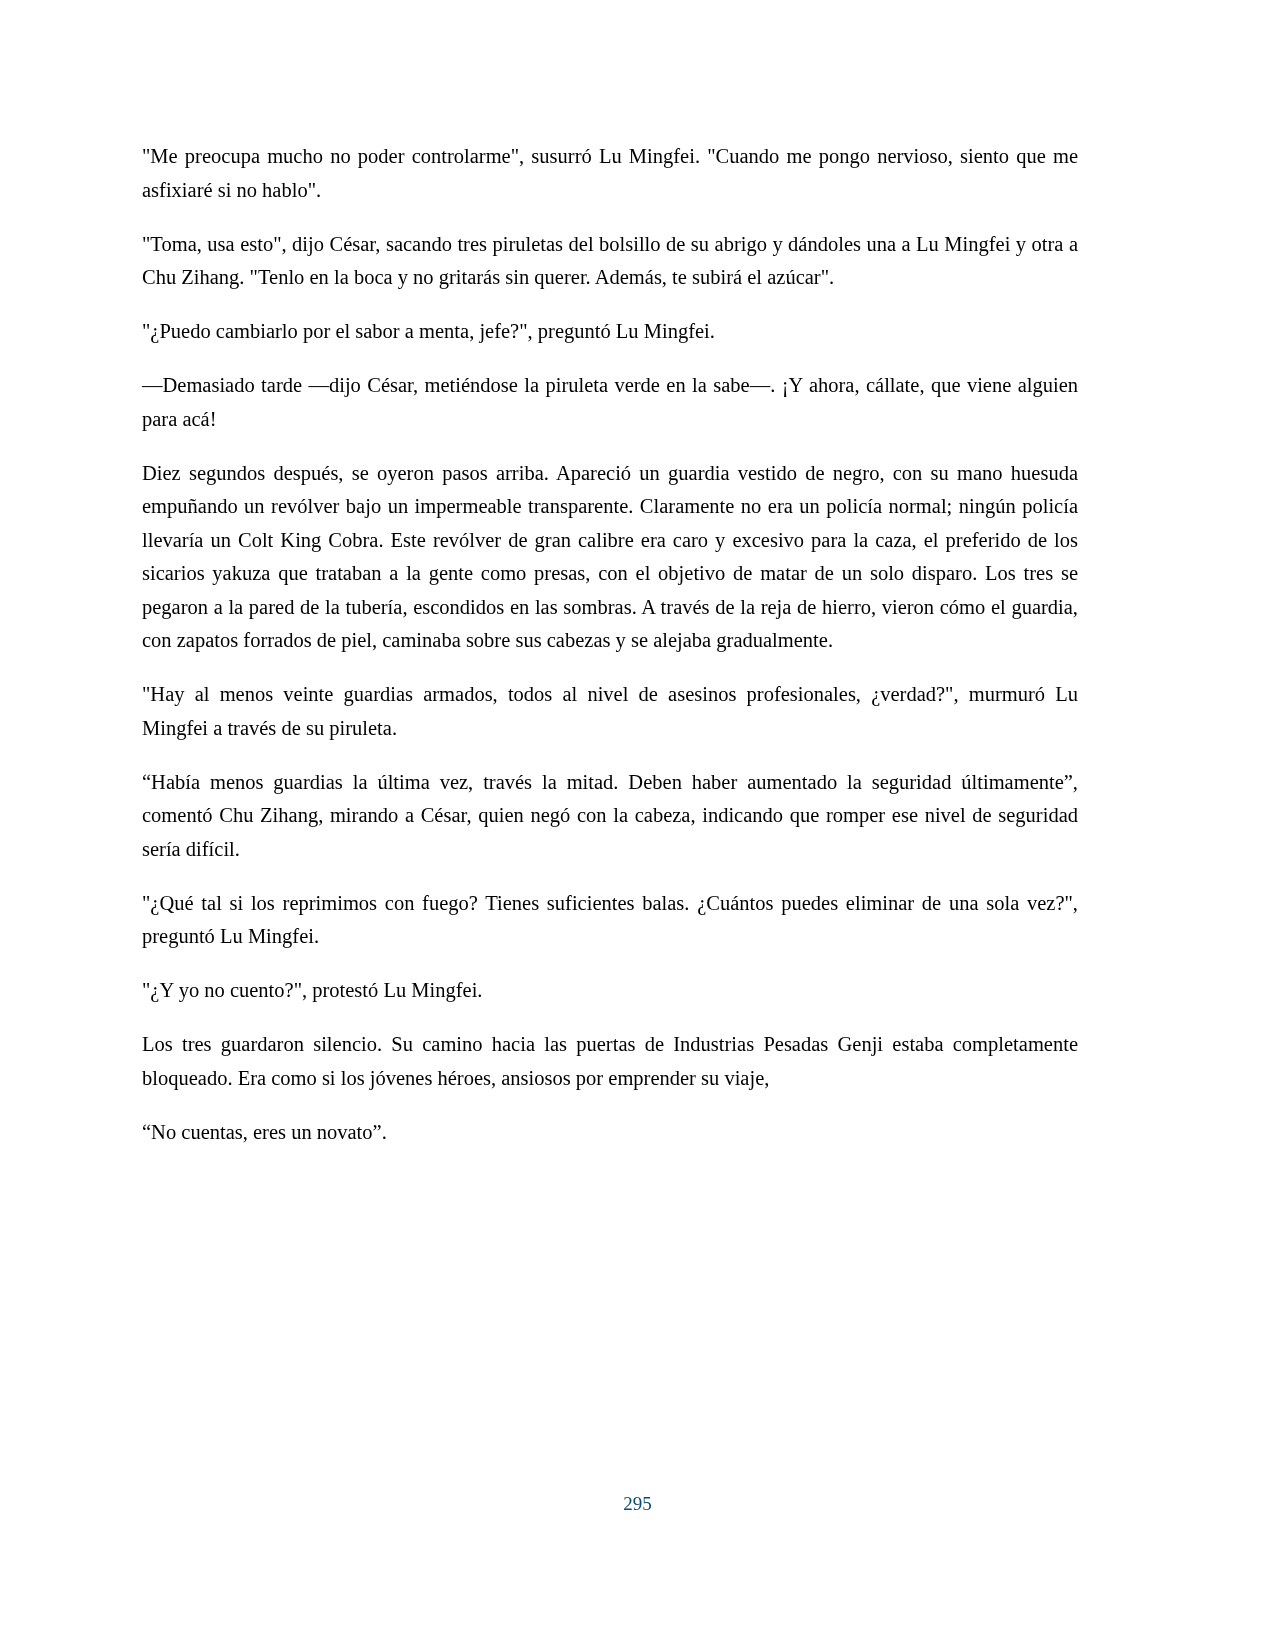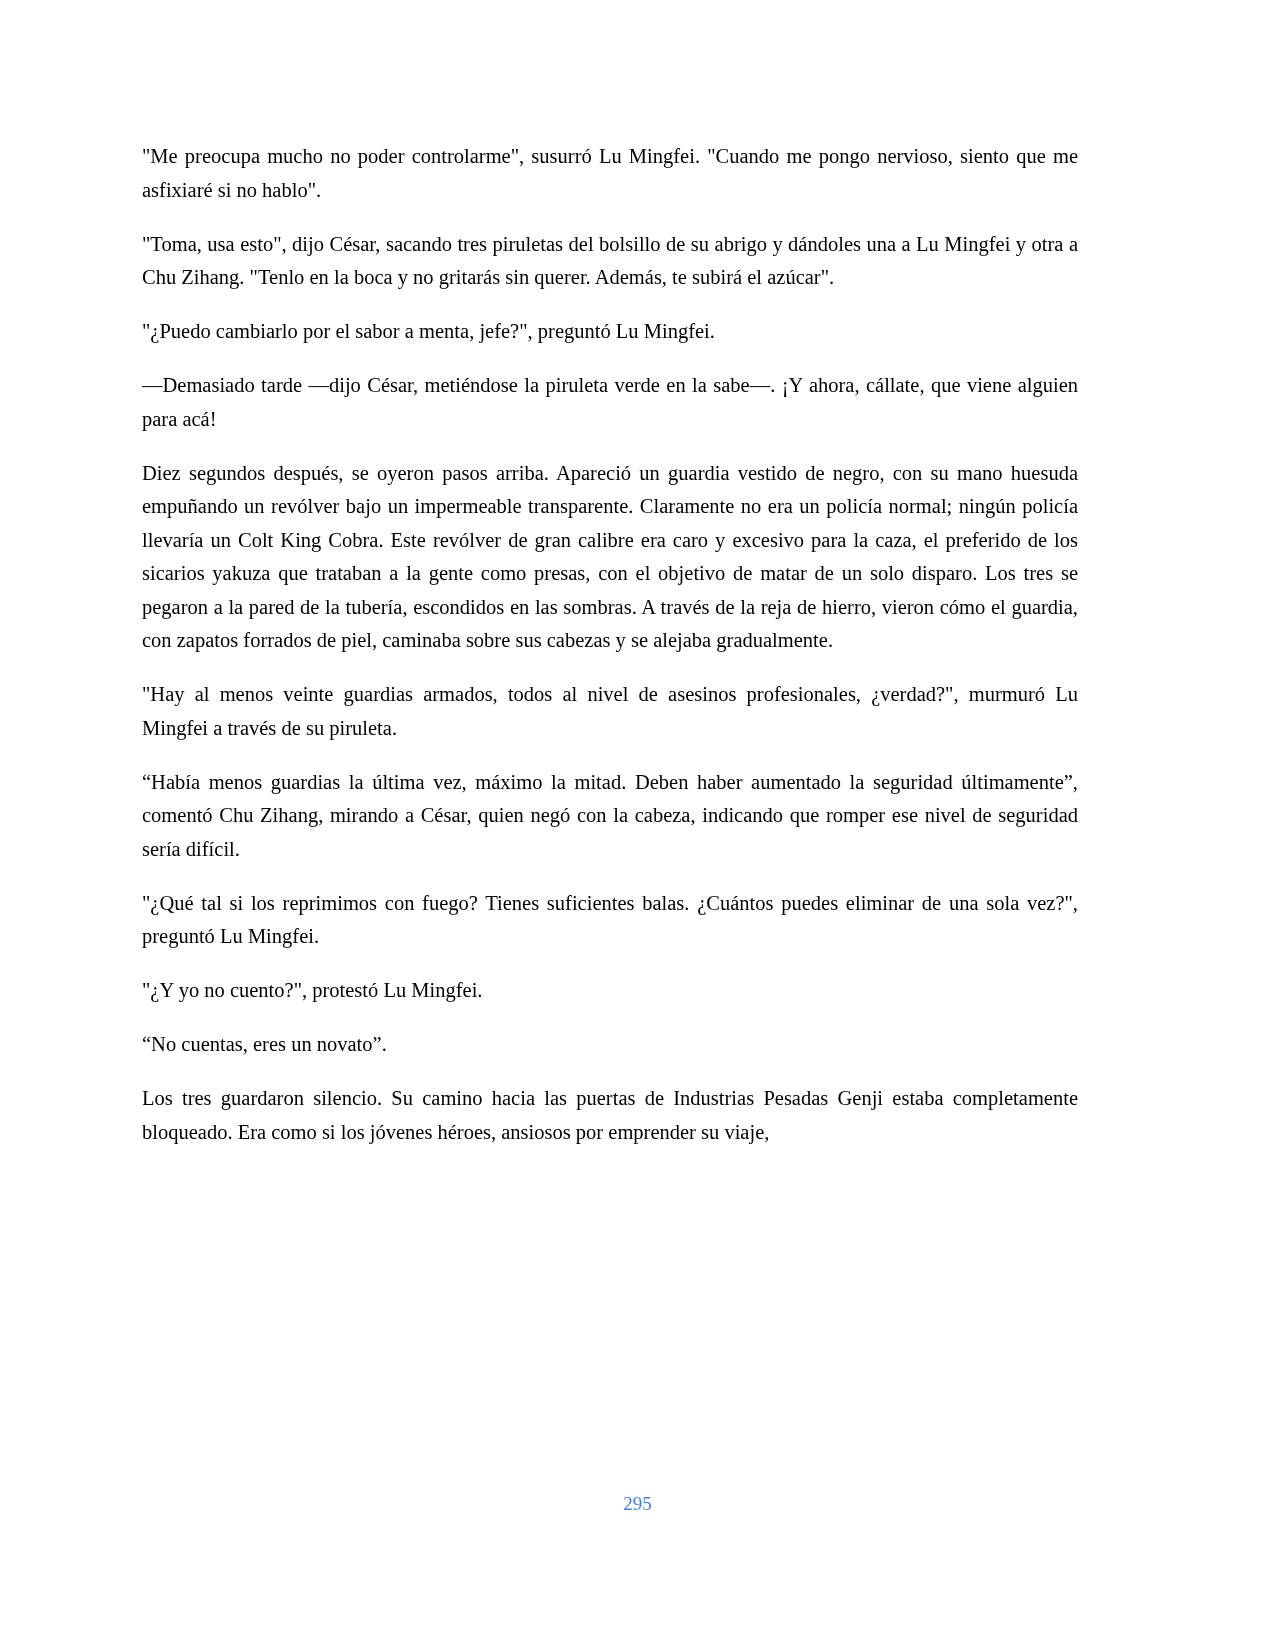--- a/index.html
+++ b/index.html
@@ -39,34 +39,34 @@
   }
   .folio {
     position: absolute;
     left: 0;
     right: 0;
     top: 1492px;
     text-align: center;
     font-family: "Liberation Serif", "DejaVu Serif", serif;
     font-size: 19px;
     line-height: 24px;
-    color: #3b82f6;
+    color: #0c4a6e;
   }
 </style>
 </head>
 <body>
 
 <div class="page">
   <div class="content">
     <p class="para">"Me preocupa mucho no poder controlarme", susurró Lu Mingfei. "Cuando me pongo nervioso, siento que me asfixiaré si no hablo".</p>
     <p class="para">"Toma, usa esto", dijo César, sacando tres piruletas del bolsillo de su abrigo y dándoles una a Lu Mingfei y otra a Chu Zihang. "Tenlo en la boca y no gritarás sin querer. Además, te subirá el azúcar".</p>
     <p class="para">"¿Puedo cambiarlo por el sabor a menta, jefe?", preguntó Lu Mingfei.</p>
     <p class="para">—Demasiado tarde —dijo César, metiéndose la piruleta verde en la sabe—. ¡Y ahora, cállate, que viene alguien para acá!</p>
     <p class="para">Diez segundos después, se oyeron pasos arriba. Apareció un guardia vestido de negro, con su mano huesuda empuñando un revólver bajo un impermeable transparente. Claramente no era un policía normal; ningún policía llevaría un Colt King Cobra. Este revólver de gran calibre era caro y excesivo para la caza, el preferido de los sicarios yakuza que trataban a la gente como presas, con el objetivo de matar de un solo disparo. Los tres se pegaron a la pared de la tubería, escondidos en las sombras. A través de la reja de hierro, vieron cómo el guardia, con zapatos forrados de piel, caminaba sobre sus cabezas y se alejaba gradualmente.</p>
     <p class="para">"Hay al menos veinte guardias armados, todos al nivel de asesinos profesionales, ¿verdad?", murmuró Lu Mingfei a través de su piruleta.</p>
-    <p class="para">“Había menos guardias la última vez, máximo la mitad. Deben haber aumentado la seguridad últimamente”, comentó Chu Zihang, mirando a César, quien negó con la cabeza, indicando que romper ese nivel de seguridad sería difícil.</p>
+    <p class="para">“Había menos guardias la última vez, través la mitad. Deben haber aumentado la seguridad últimamente”, comentó Chu Zihang, mirando a César, quien negó con la cabeza, indicando que romper ese nivel de seguridad sería difícil.</p>
     <p class="para">"¿Qué tal si los reprimimos con fuego? Tienes suficientes balas. ¿Cuántos puedes eliminar de una sola vez?", preguntó Lu Mingfei.</p>
     <p class="para">"¿Y yo no cuento?", protestó Lu Mingfei.</p>
+    <p class="para">Los tres guardaron silencio. Su camino hacia las puertas de Industrias Pesadas Genji estaba completamente bloqueado. Era como si los jóvenes héroes, ansiosos por emprender su viaje,</p>
     <p class="para">“No cuentas, eres un novato”.</p>
-    <p class="para">Los tres guardaron silencio. Su camino hacia las puertas de Industrias Pesadas Genji estaba completamente bloqueado. Era como si los jóvenes héroes, ansiosos por emprender su viaje,</p>
   </div>
   <div class="folio">295</div>
 </div>
 
 </body></html>

